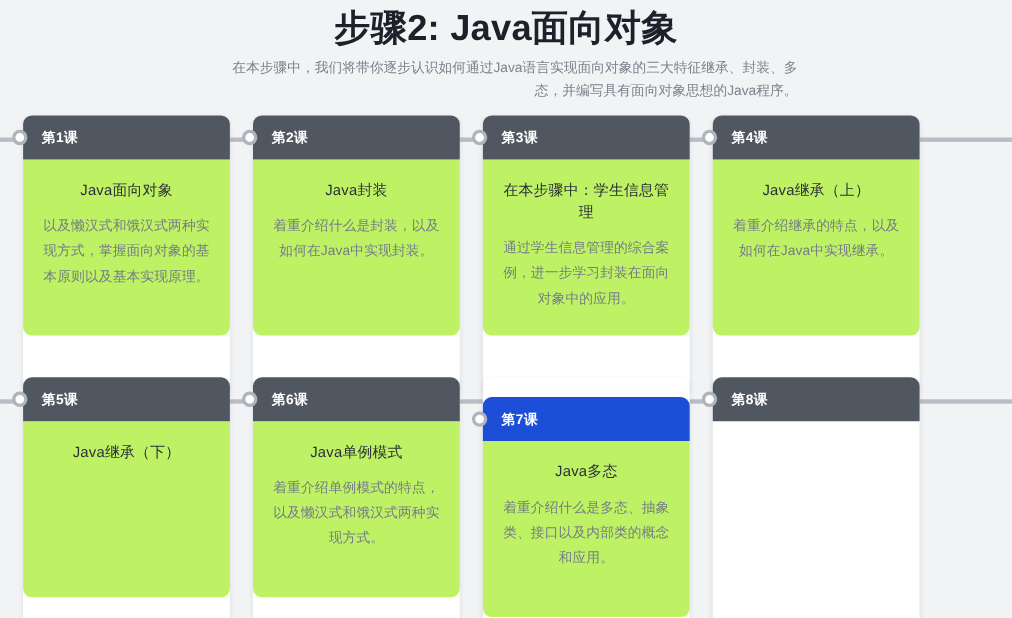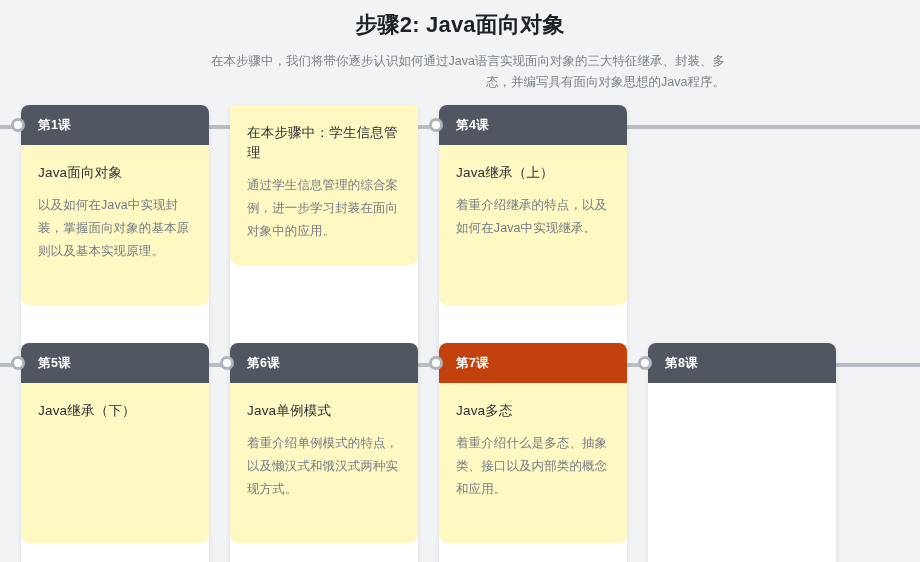--- a/index.html
+++ b/index.html
@@ -18,21 +18,21 @@
     position: relative;
   }
 
   
   .page-header {
     padding-top: 8px;
     text-align: center;
   }
 
   .page-title {
-    font-size: 22px;
+    font-size: 33px;
     font-weight: bold;
     color: #1d2129;
     letter-spacing: 0.2px;
     line-height: 34px;
   }
 
   .page-subtitle {
     margin: 9px auto 0;
     width: 530px;
     font-size: 12.5px;
@@ -82,21 +82,22 @@
     position: relative;
     height: 40px;
     background: #515761;
     border-radius: 8px 8px 0 0;
     display: flex;
     align-items: center;
     padding: 0 0 0 17px;
   }
 
   .card.is-active .card-header {
-    background: #c2410c;
+    background: #1d4ed8;
+    margin-top: 18px;
   }
 
   .card-header-label {
     font-size: 12.5px;
     font-weight: bold;
     color: #ffffff;
     letter-spacing: 0.4px;
   }
 
   
@@ -108,23 +109,24 @@
     width: 14px;
     height: 14px;
     border-radius: 50%;
     background: #ffffff;
     border: 3px solid #aeb4bd;
     z-index: 3;
   }
 
   .card-body {
     padding: 18px 17px 20px;
-    background: #fef9c3;
+    background: #bef264;
     border-radius: 0 0 8px 8px;
     min-height: 160px;
+    text-align: center;
   }
 
   .card-title {
     font-size: 13.5px;
     color: #2c3038;
     line-height: 20px;
     margin-bottom: 11px;
     letter-spacing: 0.2px;
   }
 
@@ -152,26 +154,40 @@
   <div class="row row-one">
     <div class="rail"></div>
 
     <div class="card">
       <div class="card-header">
         <span class="node"></span>
         <span class="card-header-label">第1课</span>
       </div>
       <div class="card-body">
         <div class="card-title">Java面向对象</div>
-        <div class="card-desc">以及如何在Java中实现封装，掌握面向对象的基本原则以及基本实现原理。</div>
-      </div>
-    </div>
-
-
-    <div class="card">
+        <div class="card-desc">以及懒汉式和饿汉式两种实现方式，掌握面向对象的基本原则以及基本实现原理。</div>
+      </div>
+    </div>
+
+    <div class="card">
+      <div class="card-header">
+        <span class="node"></span>
+        <span class="card-header-label">第2课</span>
+      </div>
+      <div class="card-body">
+        <div class="card-title">Java封装</div>
+        <div class="card-desc">着重介绍什么是封装，以及如何在Java中实现封装。</div>
+      </div>
+    </div>
+
+    <div class="card">
+      <div class="card-header">
+        <span class="node"></span>
+        <span class="card-header-label">第3课</span>
+      </div>
       <div class="card-body">
         <div class="card-title">在本步骤中：学生信息管理</div>
         <div class="card-desc">通过学生信息管理的综合案例，进一步学习封装在面向对象中的应用。</div>
       </div>
     </div>
 
     <div class="card">
       <div class="card-header">
         <span class="node"></span>
         <span class="card-header-label">第4课</span>

